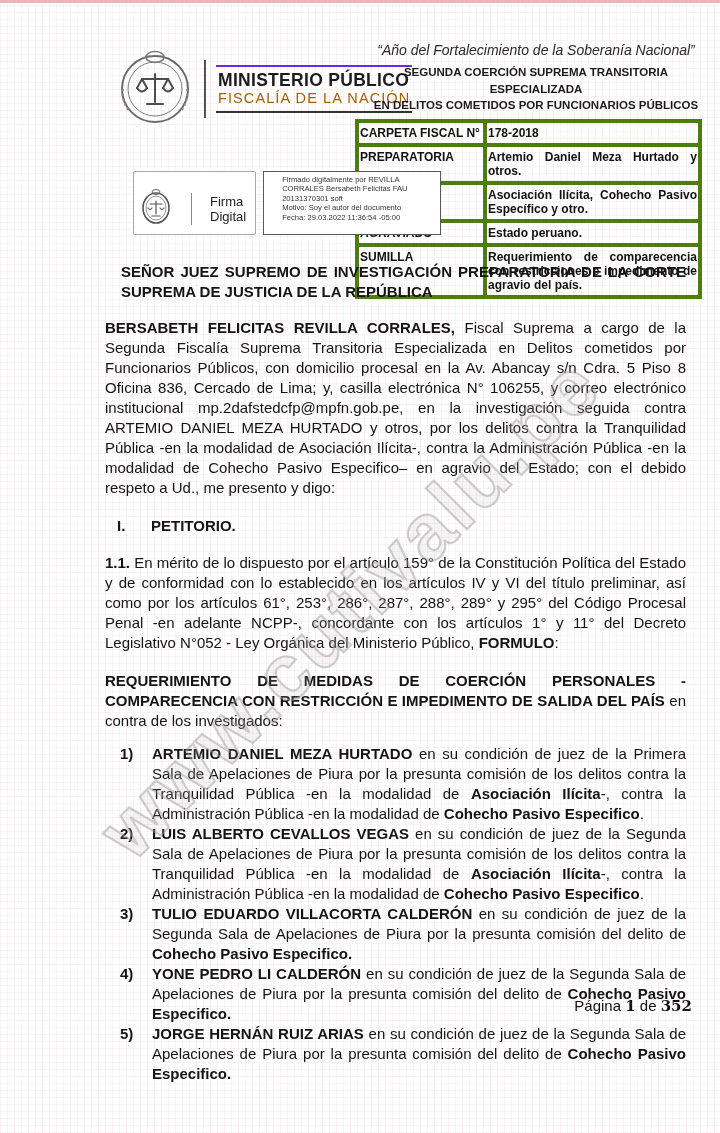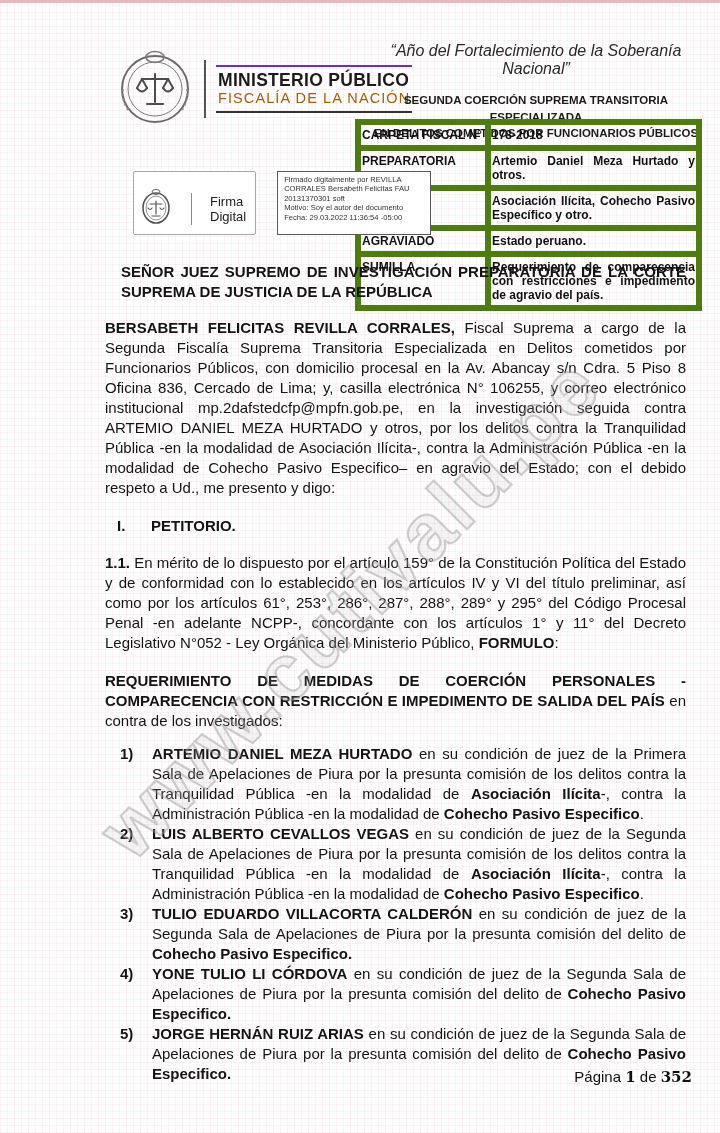--- a/index.html
+++ b/index.html
@@ -17,56 +17,56 @@
   .top-line{position:absolute;top:0;left:0;width:720px;height:3px;background:#e9b6bb;z-index:1;}
 
   
   .header-left{position:absolute;left:116px;top:48px;display:flex;align-items:center;gap:10px;z-index:2;}
   .seal-divider{width:2px;height:58px;background:#555;}
   .brand{border-top:2px solid #6d28d9;border-bottom:2px solid #333;padding:3px 2px 4px 2px;}
   .brand-l1{font-size:17.5px;font-weight:bold;letter-spacing:.3px;line-height:20px;color:#1b1b1b;}
   .brand-l2{font-size:14.5px;letter-spacing:1.1px;line-height:17px;color:#a16207;}
 
   .header-right{position:absolute;left:368px;top:42px;width:336px;text-align:center;z-index:2;}
-  .year-quote{font-style:italic;font-size:16px;color:#2a2a2a;margin-bottom:14px;}
+  .year-quote{font-style:italic;font-size:14px;color:#2a2a2a;margin-bottom:6px;}
   .office-line{font-size:11.5px;font-weight:bold;line-height:16.5px;color:#1b1b1b;}
 
   
   .case-table{position:absolute;left:355px;top:119px;width:347px;border-collapse:collapse;z-index:2;
     font-size:12px;font-weight:bold;line-height:14px;color:#111;}
-  .case-table td{border:6px solid #4d7c0f;padding:3px 1px;vertical-align:top;}
+  .case-table td{border:4px solid #4d7c0f;padding:3px 1px;vertical-align:top;}
   .case-table td.lbl{width:122px;}
   .case-table td.val{text-align:justify;}
 
   
   .firma{position:absolute;left:133px;top:171px;display:flex;align-items:stretch;gap:7px;z-index:2;}
   .firma-badge{display:flex;align-items:center;gap:18px;border:1px solid #a9a9a9;border-radius:2px;
     padding:16px 9px 4px 5px;background:#fff;}
   .firma-badge-divider{width:1px;height:32px;background:#8a8a8a;}
   .firma-badge-label{font-size:13px;line-height:15px;color:#222;white-space:pre-line;}
-  .firma-box{border:1.5px solid #5a5a5a;padding:3px 6px;width:140px;background:#fff;
-    font-size:7.6px;line-height:9.4px;color:#333;white-space:pre-line;margin-left:14px;}
+  .firma-box{border:1.5px solid #5a5a5a;padding:3px 18px;width:140px;background:#fff;
+    font-size:7.6px;line-height:9.4px;color:#333;white-space:pre-line;}
 
   
   .doc{position:absolute;left:105px;top:262px;width:581px;z-index:2;
     font-size:15px;line-height:20px;text-align:justify;color:#141414;}
   .doc .b{font-weight:bold;}
   .addressee{font-weight:bold;margin:0 0 16px 16px;}
   .para{margin:11px 0 14px 0;}
   .sec-head{font-weight:bold;margin:18px 0 17px 12px;text-align:left;}
   .sec-num{display:inline-block;min-width:34px;}
   .para11{margin:12px 0 18px 0;}
   .req{margin:0 0 13px 0;}
   .inv-list{margin:0;}
   .inv-item{display:flex;}
   .inv-num{flex:0 0 27px;margin-left:15px;font-weight:bold;}
   .inv-body{flex:1;margin-left:5px;text-align:justify;}
 
   
-  .footer{position:absolute;top:1068px;right:28px;font-size:15px;color:#111;z-index:2;}
+  .footer{position:absolute;top:997px;right:28px;font-size:15px;color:#111;z-index:2;}
   .footer .num{font-family:"DejaVu Serif","Liberation Serif",serif;font-weight:bold;}
 
   
   .watermark{
     position:absolute;left:350px;top:608px;z-index:5;pointer-events:none;white-space:nowrap;
     transform:translate(-50%,-50%) rotate(-45deg);
     font-size:80px;font-weight:bold;letter-spacing:3px;
     color:rgba(175,175,175,0.14);
     -webkit-text-stroke:2.2px rgba(150,150,150,0.45);
   }
@@ -184,21 +184,21 @@
       <div class="inv-item">
         <div class="inv-num">2)</div>
         <div class="inv-body"><span class="b">LUIS ALBERTO CEVALLOS VEGAS</span><span> en su condición de juez de la Segunda Sala de Apelaciones de Piura por la presunta comisión de los delitos contra la Tranquilidad Pública -en la modalidad de </span><span class="b">Asociación Ilícita</span><span>-, contra la Administración Pública -en la modalidad de </span><span class="b">Cohecho Pasivo Especifico</span><span>.</span></div>
       </div>
       <div class="inv-item">
         <div class="inv-num">3)</div>
         <div class="inv-body"><span class="b">TULIO EDUARDO VILLACORTA CALDERÓN</span><span> en su condición de juez de la Segunda Sala de Apelaciones de Piura por la presunta comisión del delito de </span><span class="b">Cohecho Pasivo Especifico.</span></div>
       </div>
       <div class="inv-item">
         <div class="inv-num">4)</div>
-        <div class="inv-body"><span class="b">YONE TULIO LI CÓRDOVA</span><span> en su condición de juez de la Segunda Sala de Apelaciones de Piura por la presunta comisión del delito de </span><span class="b">Cohecho Pasivo Especifico.</span></div>
+        <div class="inv-body"><span class="b">YONE PEDRO LI CALDERÓN</span><span> en su condición de juez de la Segunda Sala de Apelaciones de Piura por la presunta comisión del delito de </span><span class="b">Cohecho Pasivo Especifico.</span></div>
       </div>
       <div class="inv-item">
         <div class="inv-num">5)</div>
         <div class="inv-body"><span class="b">JORGE HERNÁN RUIZ ARIAS</span><span> en su condición de juez de la Segunda Sala de Apelaciones de Piura por la presunta comisión del delito de </span><span class="b">Cohecho Pasivo Especifico.</span></div>
       </div>
     </div>
   </div>
 
   <div class="footer"><span>Página</span> <span class="num">1</span> <span>de</span> <span class="num">352</span></div>
 </div>

